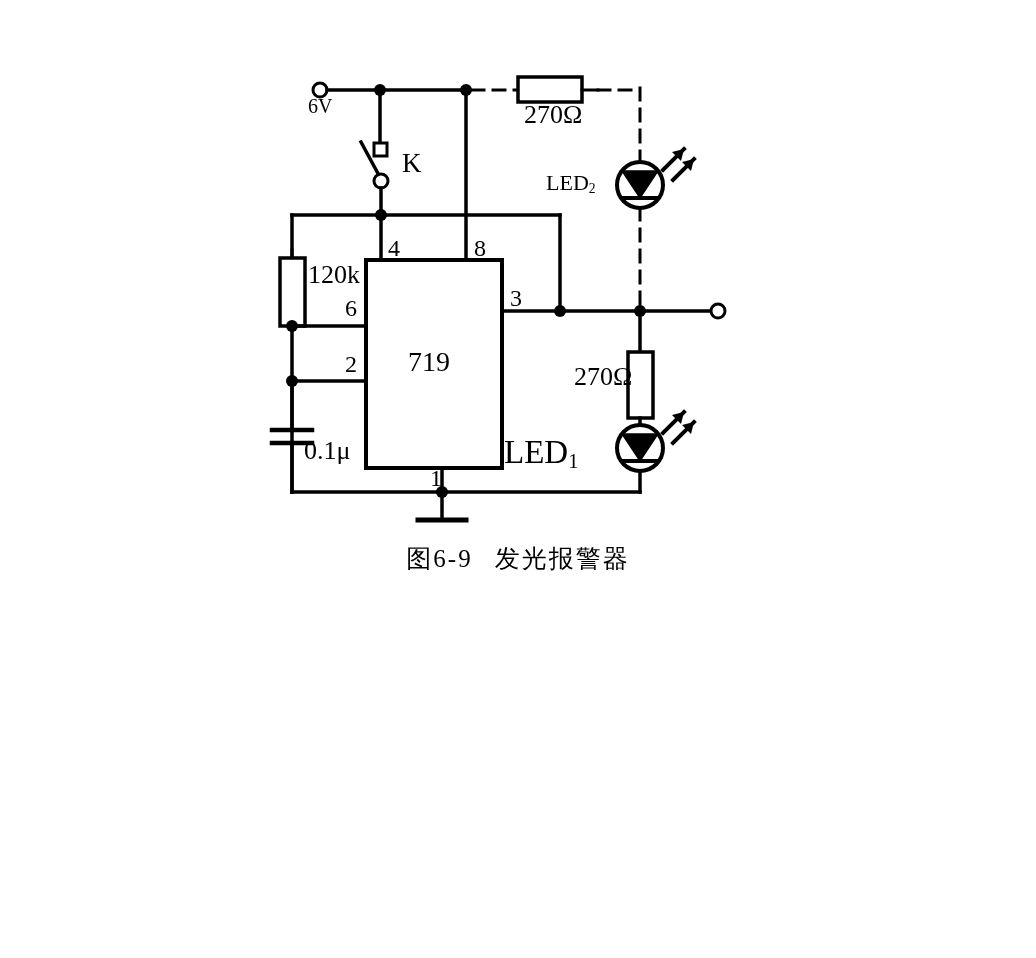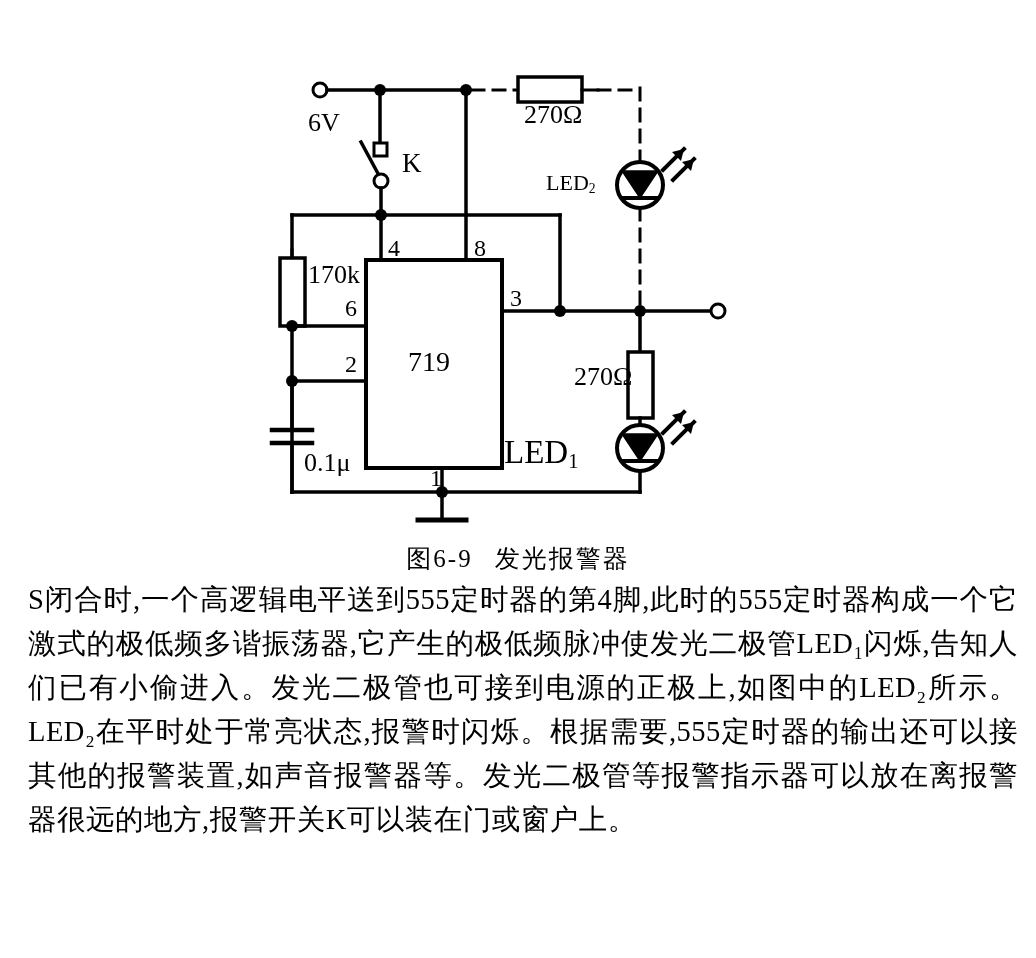--- a/index.html
+++ b/index.html
@@ -209,29 +209,29 @@
           <line x1="663" y1="433" x2="684" y2="412"></line>
           <polygon points="684,412 672,415 681,424" fill="#000" stroke="none"></polygon>
           <line x1="673" y1="443" x2="694" y2="422"></line>
           <polygon points="694,422 682,425 691,434" fill="#000" stroke="none"></polygon>
         </g>
         <line x1="640" y1="471" x2="640" y2="492" stroke-width="3.5"></line>
 
       </g>
     </svg>
 
-    <span class="fig-label" style="left:308px; top:110px; font-size:26px;">6V</span>
+    <span class="fig-label" style="left:308px; top:96px; font-size:20px;">6V</span>
 
     <span class="fig-label" style="left:402px; top:150px; font-size:27px;">K</span>
 
     <span class="fig-label" style="left:524px; top:102px; font-size:26px;">270Ω</span>
 
-    <span class="fig-label" style="left:308px; top:262px; font-size:26px;">170k</span>
-
-    <span class="fig-label" style="left:304px; top:450px; font-size:26px;">0.1μ</span>
+    <span class="fig-label" style="left:308px; top:262px; font-size:26px;">120k</span>
+
+    <span class="fig-label" style="left:304px; top:438px; font-size:26px;">0.1μ</span>
 
     <span class="fig-label" style="left:574px; top:364px; font-size:26px;">270Ω</span>
 
     <span class="fig-label" style="left:408px; top:348px; font-size:28px;">719</span>
 
     <span class="fig-label" style="left:388px; top:236px; font-size:24px;">4</span>
     <span class="fig-label" style="left:474px; top:236px; font-size:24px;">8</span>
     <span class="fig-label" style="left:510px; top:286px; font-size:24px;">3</span>
     <span class="fig-label" style="left:345px; top:296px; font-size:24px;">6</span>
     <span class="fig-label" style="left:345px; top:352px; font-size:24px;">2</span>
@@ -241,17 +241,14 @@
 
     <span class="fig-label" style="left:504px; top:436px; font-size:33px;"><span>LED</span><span class="sub">1</span></span>
 
 
   </div>
 
   <div id="caption">
     <span class="cap-num">图6-9</span><span>发光报警器</span>
   </div>
 
-  <div id="body-text">
-    <p>S闭合时,一个高逻辑电平送到555定时器的第4脚,此时的555定时器构成一个它激式的极低频多谐振荡器,它产生的极低频脉冲使发光二极管LED₁闪烁,告知人们已有小偷进入。发光二极管也可接到电源的正极上,如图中的LED₂所示。LED₂在平时处于常亮状态,报警时闪烁。根据需要,555定时器的输出还可以接其他的报警装置,如声音报警器等。发光二极管等报警指示器可以放在离报警器很远的地方,报警开关K可以装在门或窗户上。</p>
-  </div>
 
 </div>
 
 </body></html>

